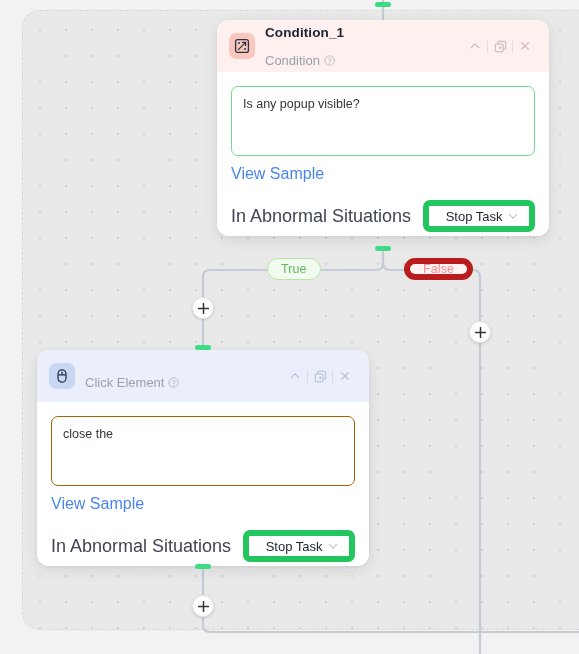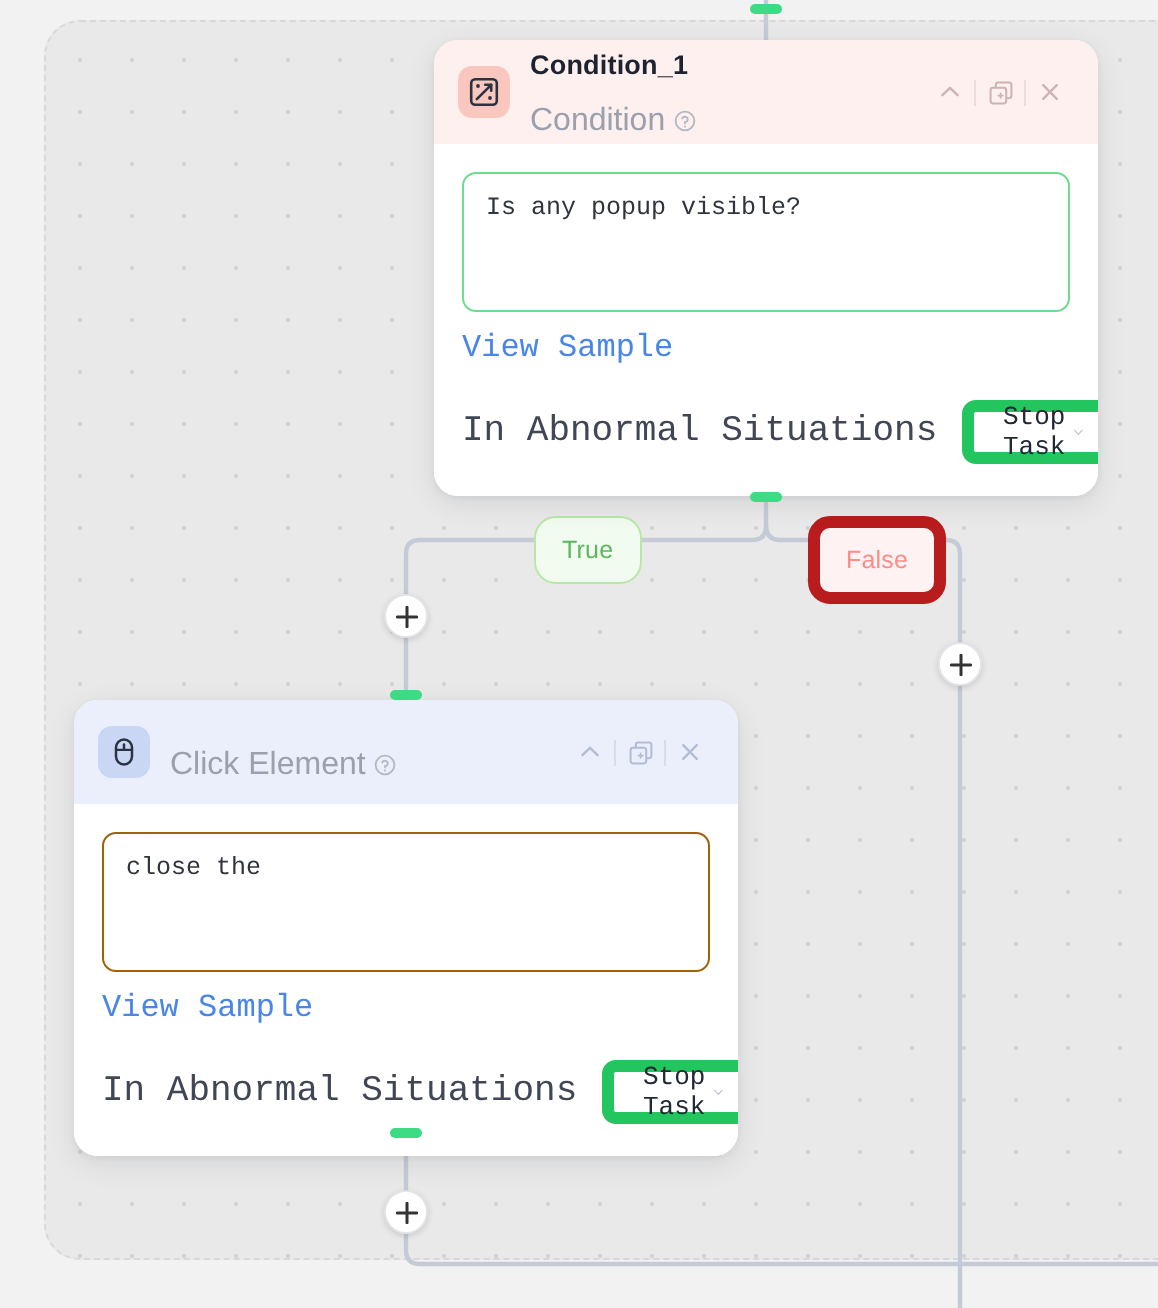--- a/index.html
+++ b/index.html
@@ -52,21 +52,21 @@
     box-shadow: 0 1px 3px rgba(0,0,0,0.14);
     display: flex; align-items: center; justify-content: center;
     cursor: pointer;
   }
   .plus-btn svg { display: block; }
 
   
   .branch-label {
     position: absolute;
     height: 22px;
-    padding: 16px 13px;
+    padding: 4px 13px;
     border-radius: 11px;
     display: flex; align-items: center; justify-content: center;
     font-size: 12.5px;
     letter-spacing: 0.1px;
     white-space: nowrap;
     cursor: pointer;
   }
   .branch-true {
     background: #f2fbf0;
     border: 1px solid #b7e8a6;
@@ -107,21 +107,21 @@
 
   .node-titles { flex: 1 1 auto; min-width: 0; }
   .node-title {
     font-size: 13.5px;
     font-weight: bold;
     color: #1d2330;
     line-height: 16px;
     letter-spacing: 0.1px;
   }
   .node-subtitle {
-    font-size: 16px;
+    font-size: 13px;
     color: #9aa0ad;
     line-height: 15px;
     margin-top: 12px;
     display: flex; align-items: center; gap: 4px;
   }
   .help-icon { display: inline-flex; }
 
   .node-actions {
     display: flex; align-items: center;
     flex: 0 0 auto;
@@ -130,21 +130,21 @@
   .act {
     width: 24px; height: 22px;
     display: flex; align-items: center; justify-content: center;
     cursor: pointer;
   }
   .act-sep {
     width: 1px; height: 13px;
     background: rgba(0,0,0,0.08);
   }
 
-  .node-body { padding: 14px 14px 16px 14px; background: #fff; font-family: Liberation Mono, monospace; }
+  .node-body { padding: 14px 14px 4px 14px; background: #fff; }
 
   .textbox {
     width: 100%;
     border-radius: 7px;
     padding: 9px 11px;
     font-size: 12.5px;
     color: #30343d;
     line-height: 16px;
     background: #fff;
   }

